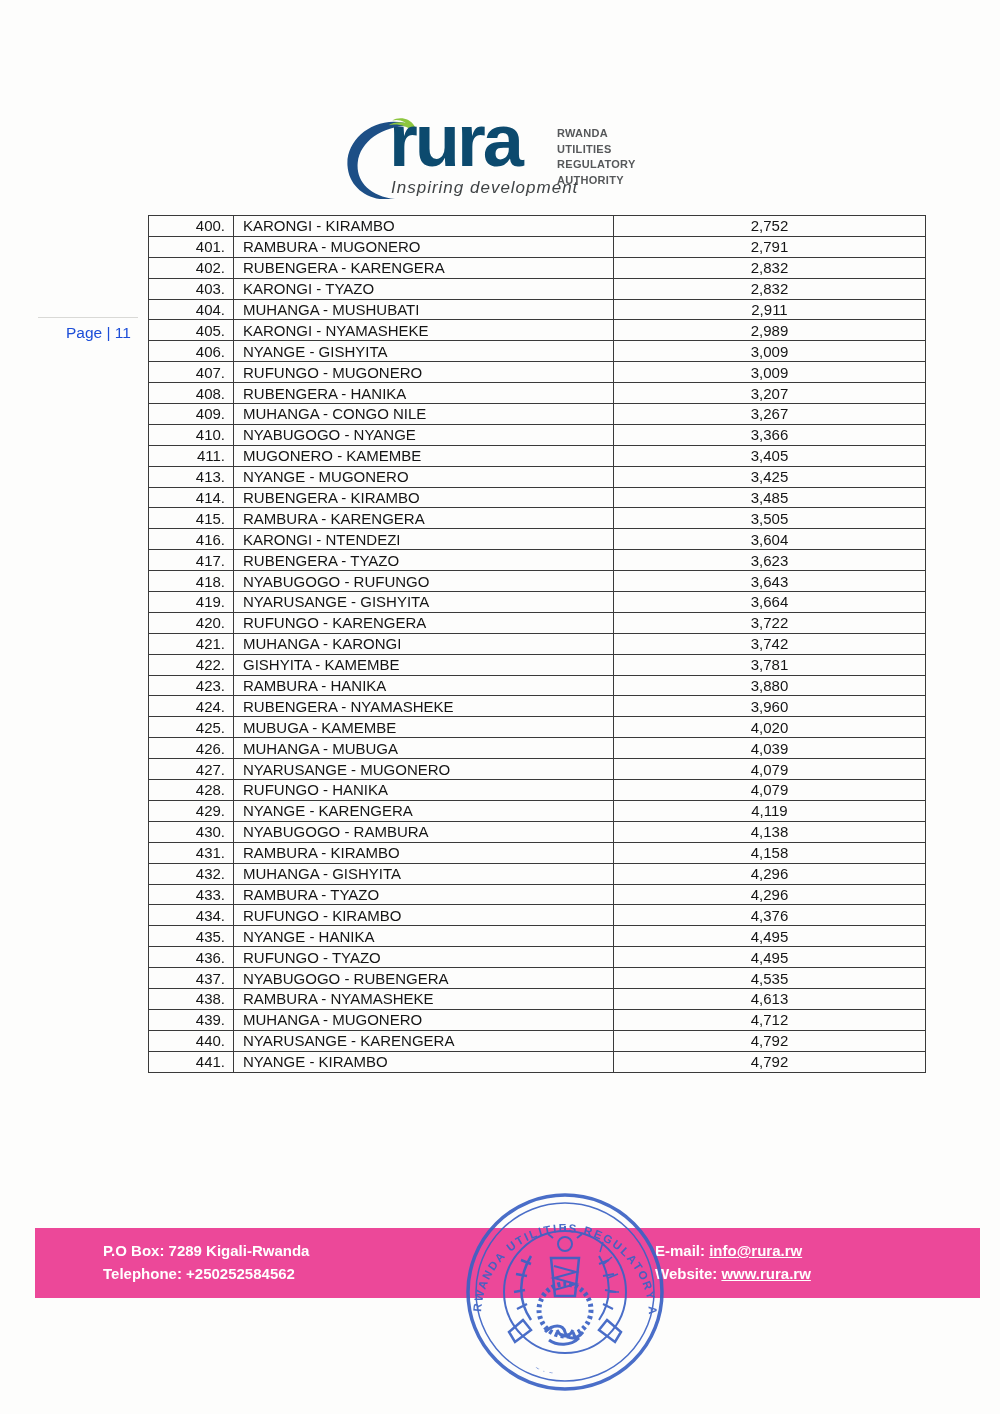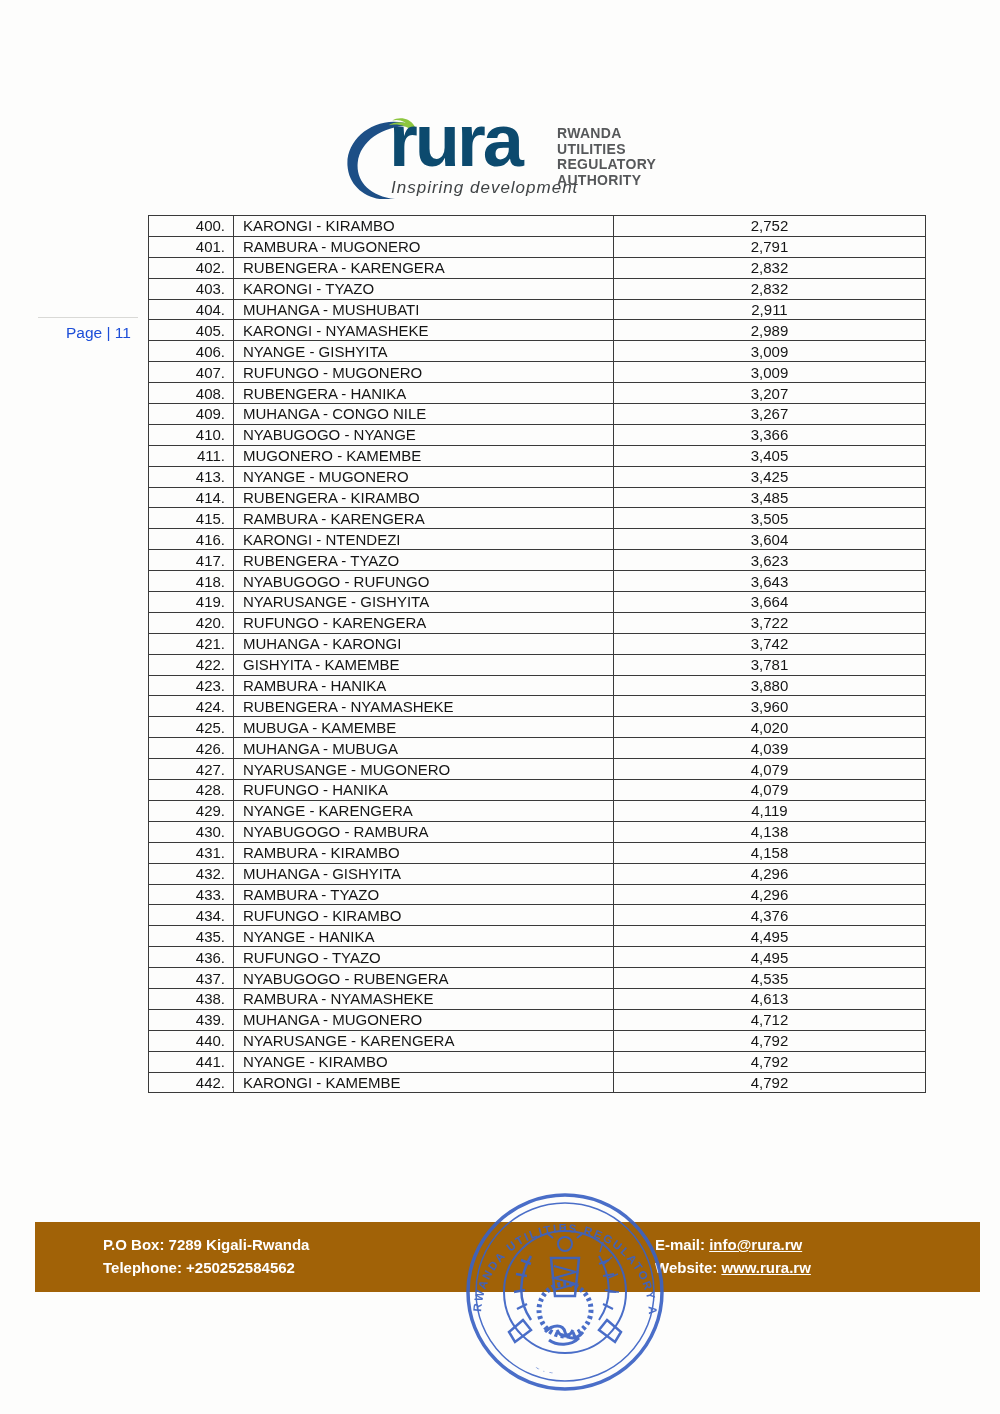--- a/index.html
+++ b/index.html
@@ -7,21 +7,21 @@
   .page { position:relative; width:1000px; height:1414px; background:#fdfdfc; overflow:hidden; }
 
   
   .logo-wrap { position:absolute; left:343px; top:112px; width:300px; height:95px; }
   .swoosh-svg { position:absolute; left:-4px; top:3px; width:86px; height:84px; }
   .brand-text { position:absolute; left:46px; top:-8px; font-size:74px; font-weight:bold;
                 letter-spacing:-3px; color:#0c4a6e; line-height:74px; }
   .tagline { position:absolute; left:48px; top:66px; font-size:17px; font-style:italic;
              color:#3f4345; letter-spacing:1px; white-space:nowrap; }
   .org-block { position:absolute; left:214px; top:14px; line-height:15.5px; }
-  .org-line { font-size:14px; font-weight:bold; color:#56585a; letter-spacing:0.3px; }
+  .org-line { font-size:11px; font-weight:bold; color:#56585a; letter-spacing:0.3px; }
 
   
   .page-label { position:absolute; left:66px; top:324px; font-size:15.5px; color:#1d4ed8; }
   .page-label-rule { position:absolute; left:38px; top:317px; width:100px; height:1px; background:#d9d9d6; }
 
   
   .fare-table { position:absolute; left:148px; top:215px; width:777px;
                 border-collapse:collapse; table-layout:fixed; }
   .fare-table td { border:1.4px solid #3a3a3a; height:20.9px; font-size:15px; color:#151515;
                    overflow:hidden; white-space:nowrap; }
@@ -266,29 +266,24 @@
         <tr>
           <td class="c-no">440.</td>
           <td class="c-route">NYARUSANGE - KARENGERA</td>
           <td class="c-fare">4,792</td>
         </tr>
         <tr>
           <td class="c-no">441.</td>
           <td class="c-route">NYANGE - KIRAMBO</td>
           <td class="c-fare">4,792</td>
         </tr>
-        <tr>
-          <td class="c-no">442.</td>
-          <td class="c-route">KARONGI - KAMEMBE</td>
-          <td class="c-fare">4,792</td>
-        </tr>
       </tbody>
   </table>
 
-  <div class="footer-bar" id="footer-bar" style="background: #a16207;">
+  <div class="footer-bar" id="footer-bar" style="background: #ec4899; margin-top: 6px;">
     <div class="footer-left">
       <div class="f-line">P.O Box: 7289 Kigali-Rwanda</div>
       <div class="f-line">Telephone: +250252584562</div>
     </div>
     <div class="footer-right">
       <div class="f-line">
         <span>E-mail:</span>
         <a href="#" class="f-link">info@rura.rw</a>
       </div>
       <div class="f-line">

